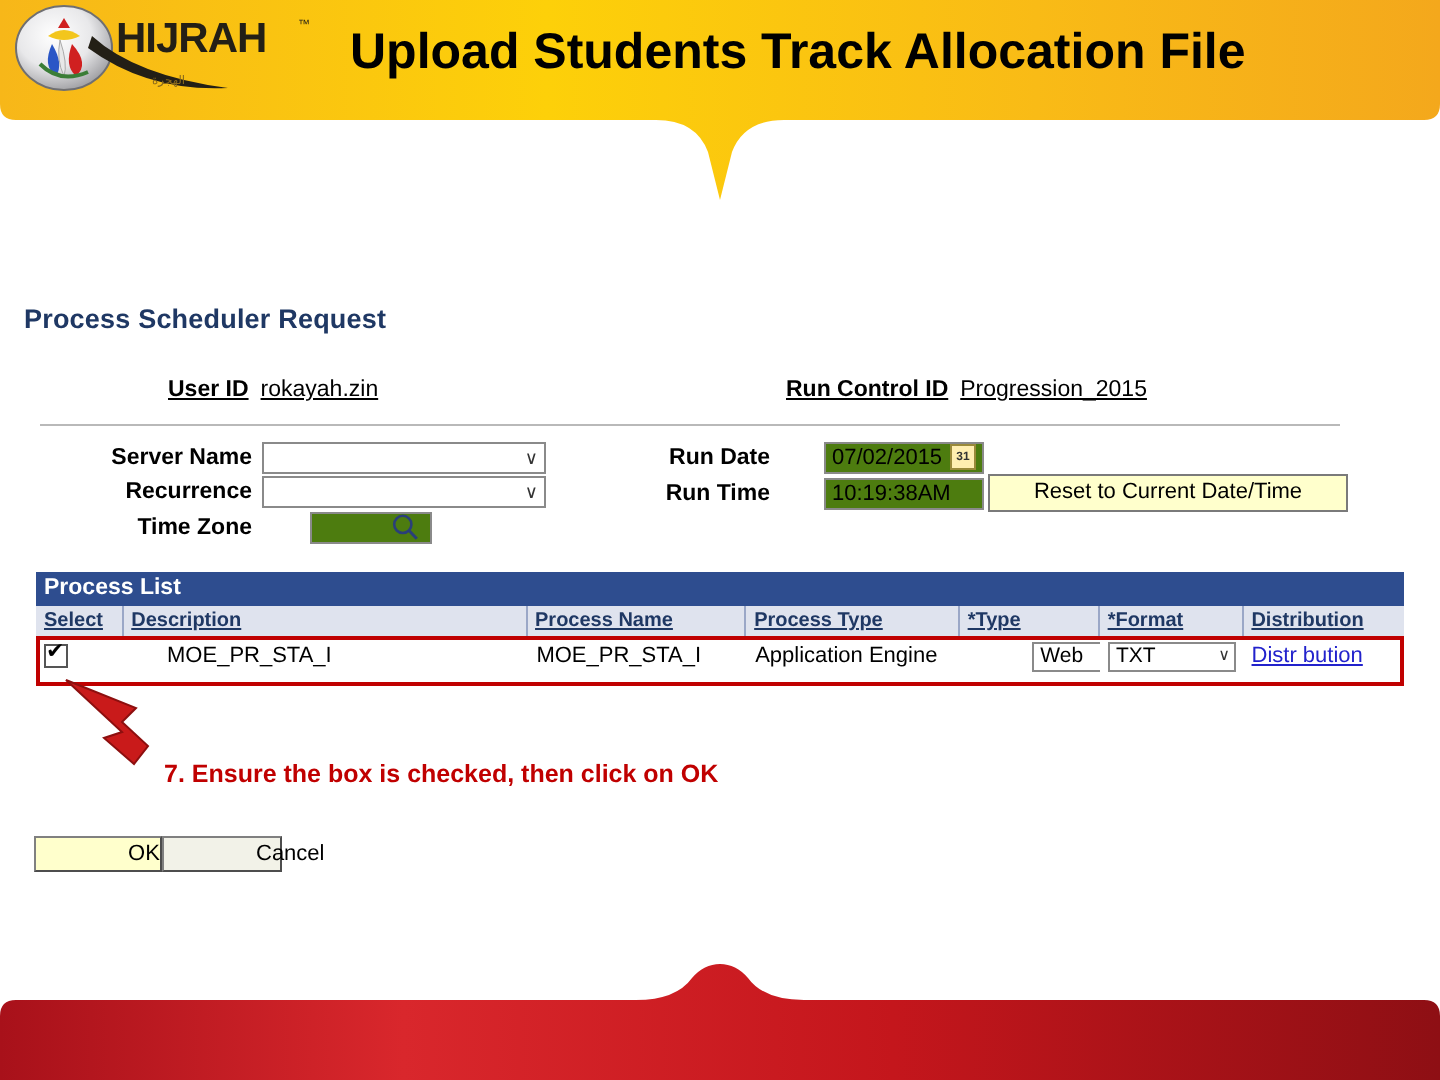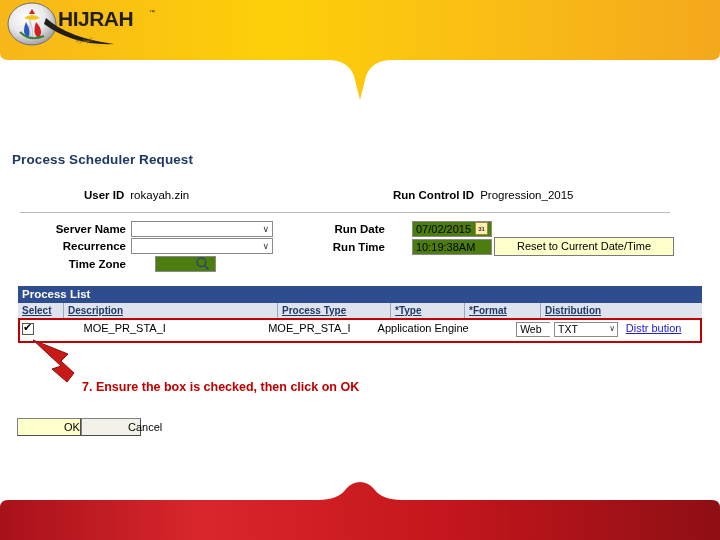--- a/index.html
+++ b/index.html
@@ -21,21 +21,21 @@
     letter-spacing: 0px; white-space: nowrap;
   }
 
   
   .ps-head {
     position: absolute; left: 12px; top: 152px;
     font-size: 13.5px; font-weight: 700; color: #1f3864;
     letter-spacing: .1px;
   }
   .ids-row { position: absolute; left: 0; top: 189px; width: 700px; height: 18px; }
-  .id-block { position: absolute; font-size: 11.5px; color: #000; white-space: nowrap; }
+  .id-block { position: absolute; font-size: 11.5px; color: #000; white-space: nowrap; text-decoration: underline; }
   .id-block .lbl { font-weight: 700; }
   .id-block .val { font-weight: 400; margin-left: 6px; }
   #userid-block { left: 84px; }
   #runctl-block { left: 393px; }
 
   .hrule { position: absolute; left: 20px; top: 212px; width: 650px; height: 1px; background: #b9b9b9; }
 
   .form-area { position: absolute; left: 0; top: 220px; width: 720px; height: 68px; }
   .f-label {
     position: absolute; font-size: 11.5px; font-weight: 700; color: #000;
@@ -159,20 +159,21 @@
       <path d="M20 20 q6 10 2 16 q-7 -5 -2 -16 z" fill="#2a56c6"></path>
       <path d="M30 20 q-4 11 2 16 q7 -6 -2 -16 z" fill="#d02020"></path>
       <path d="M24 18 q4 12 2 18 q-4 -8 -2 -18 z" fill="#e8e8e8" stroke="#999" stroke-width=".4"></path>
       <path d="M14 30 q10 10 24 4" stroke="#3a7d36" stroke-width="2" fill="none"></path>
       <path d="M40 16 q22 20 68 26 q-40 2 -70 -20 z" fill="#231f16"></path>
       <text x="52" y="24" font-family="Liberation Sans, sans-serif" font-size="21" font-weight="700" fill="#231f16" letter-spacing="-0.5">HIJRAH</text>
       <text x="143" y="12" font-family="Liberation Sans, sans-serif" font-size="6" fill="#231f16">™</text>
       <text x="70" y="40" font-family="Liberation Serif, serif" font-size="6" fill="#8a6a1c" letter-spacing="1">الهجرة</text>
     </svg>
 
+    <div class="title">Upload Students Track Allocation File</div>
   </div>
 
   <div class="ps-head">Process Scheduler Request</div>
 
   <div class="ids-row">
     <div class="id-block" id="userid-block">
       <span class="lbl">User ID</span><span class="val">rokayah.zin</span>
     </div>
     <div class="id-block" id="runctl-block">
       <span class="lbl">Run Control ID</span><span class="val">Progression_2015</span>
@@ -208,20 +209,21 @@
     <div class="txt-box" style="left:388px; top:19px; width:80px;">10:19:38AM</div>
 
     <div class="reset-btn" style="left:494px; top:17px; width:180px;">Reset to Current Date/Time</div>
   </div>
 
   <div class="plist">
     <div class="plist-title">Process List</div>
     <div class="plist-hdr">
       <div class="c-sel">Select</div>
       <div class="c-desc">Description</div>
+      <div class="c-pname">Process Name</div>
       <div class="c-ptype">Process Type</div>
       <div class="c-type">*Type</div>
       <div class="c-fmt">*Format</div>
       <div class="c-dist">Distribution</div>
     </div>
     <div class="plist-row">
       <div class="c-sel">
         <span class="chk"></span>
       </div>
       <div class="c-desc" style="padding-left:22px;">MOE_PR_STA_I</div>

